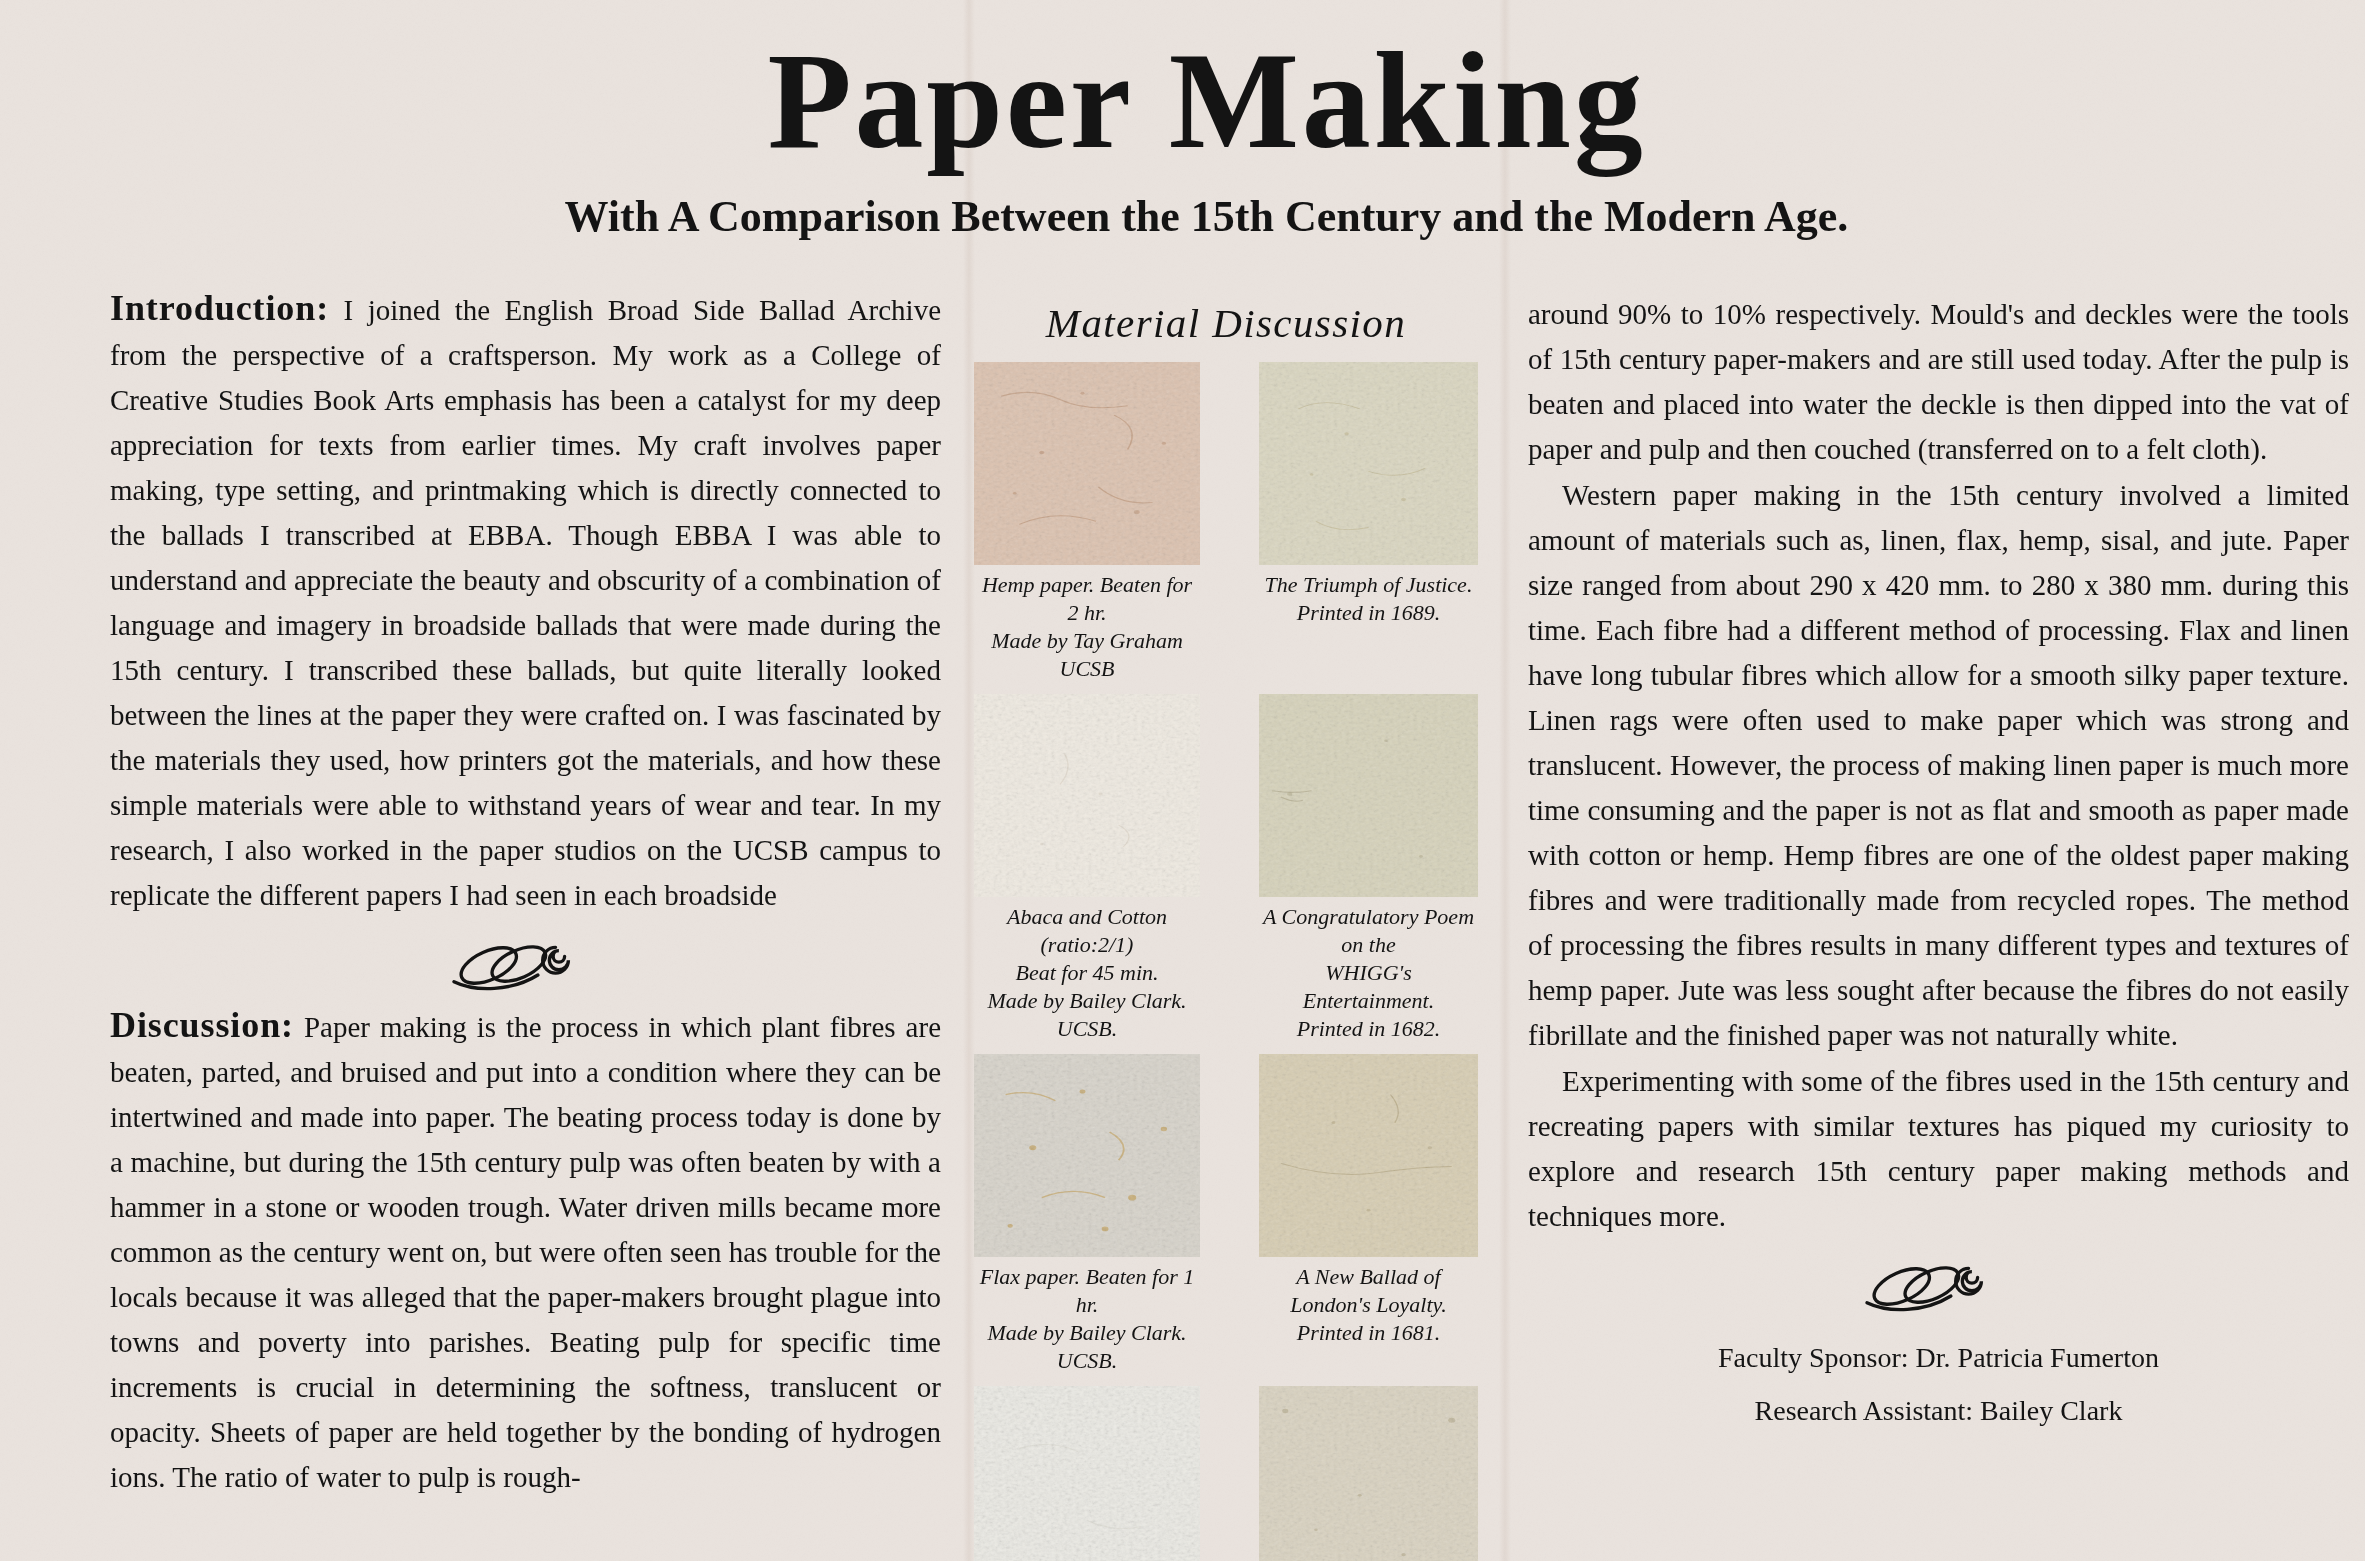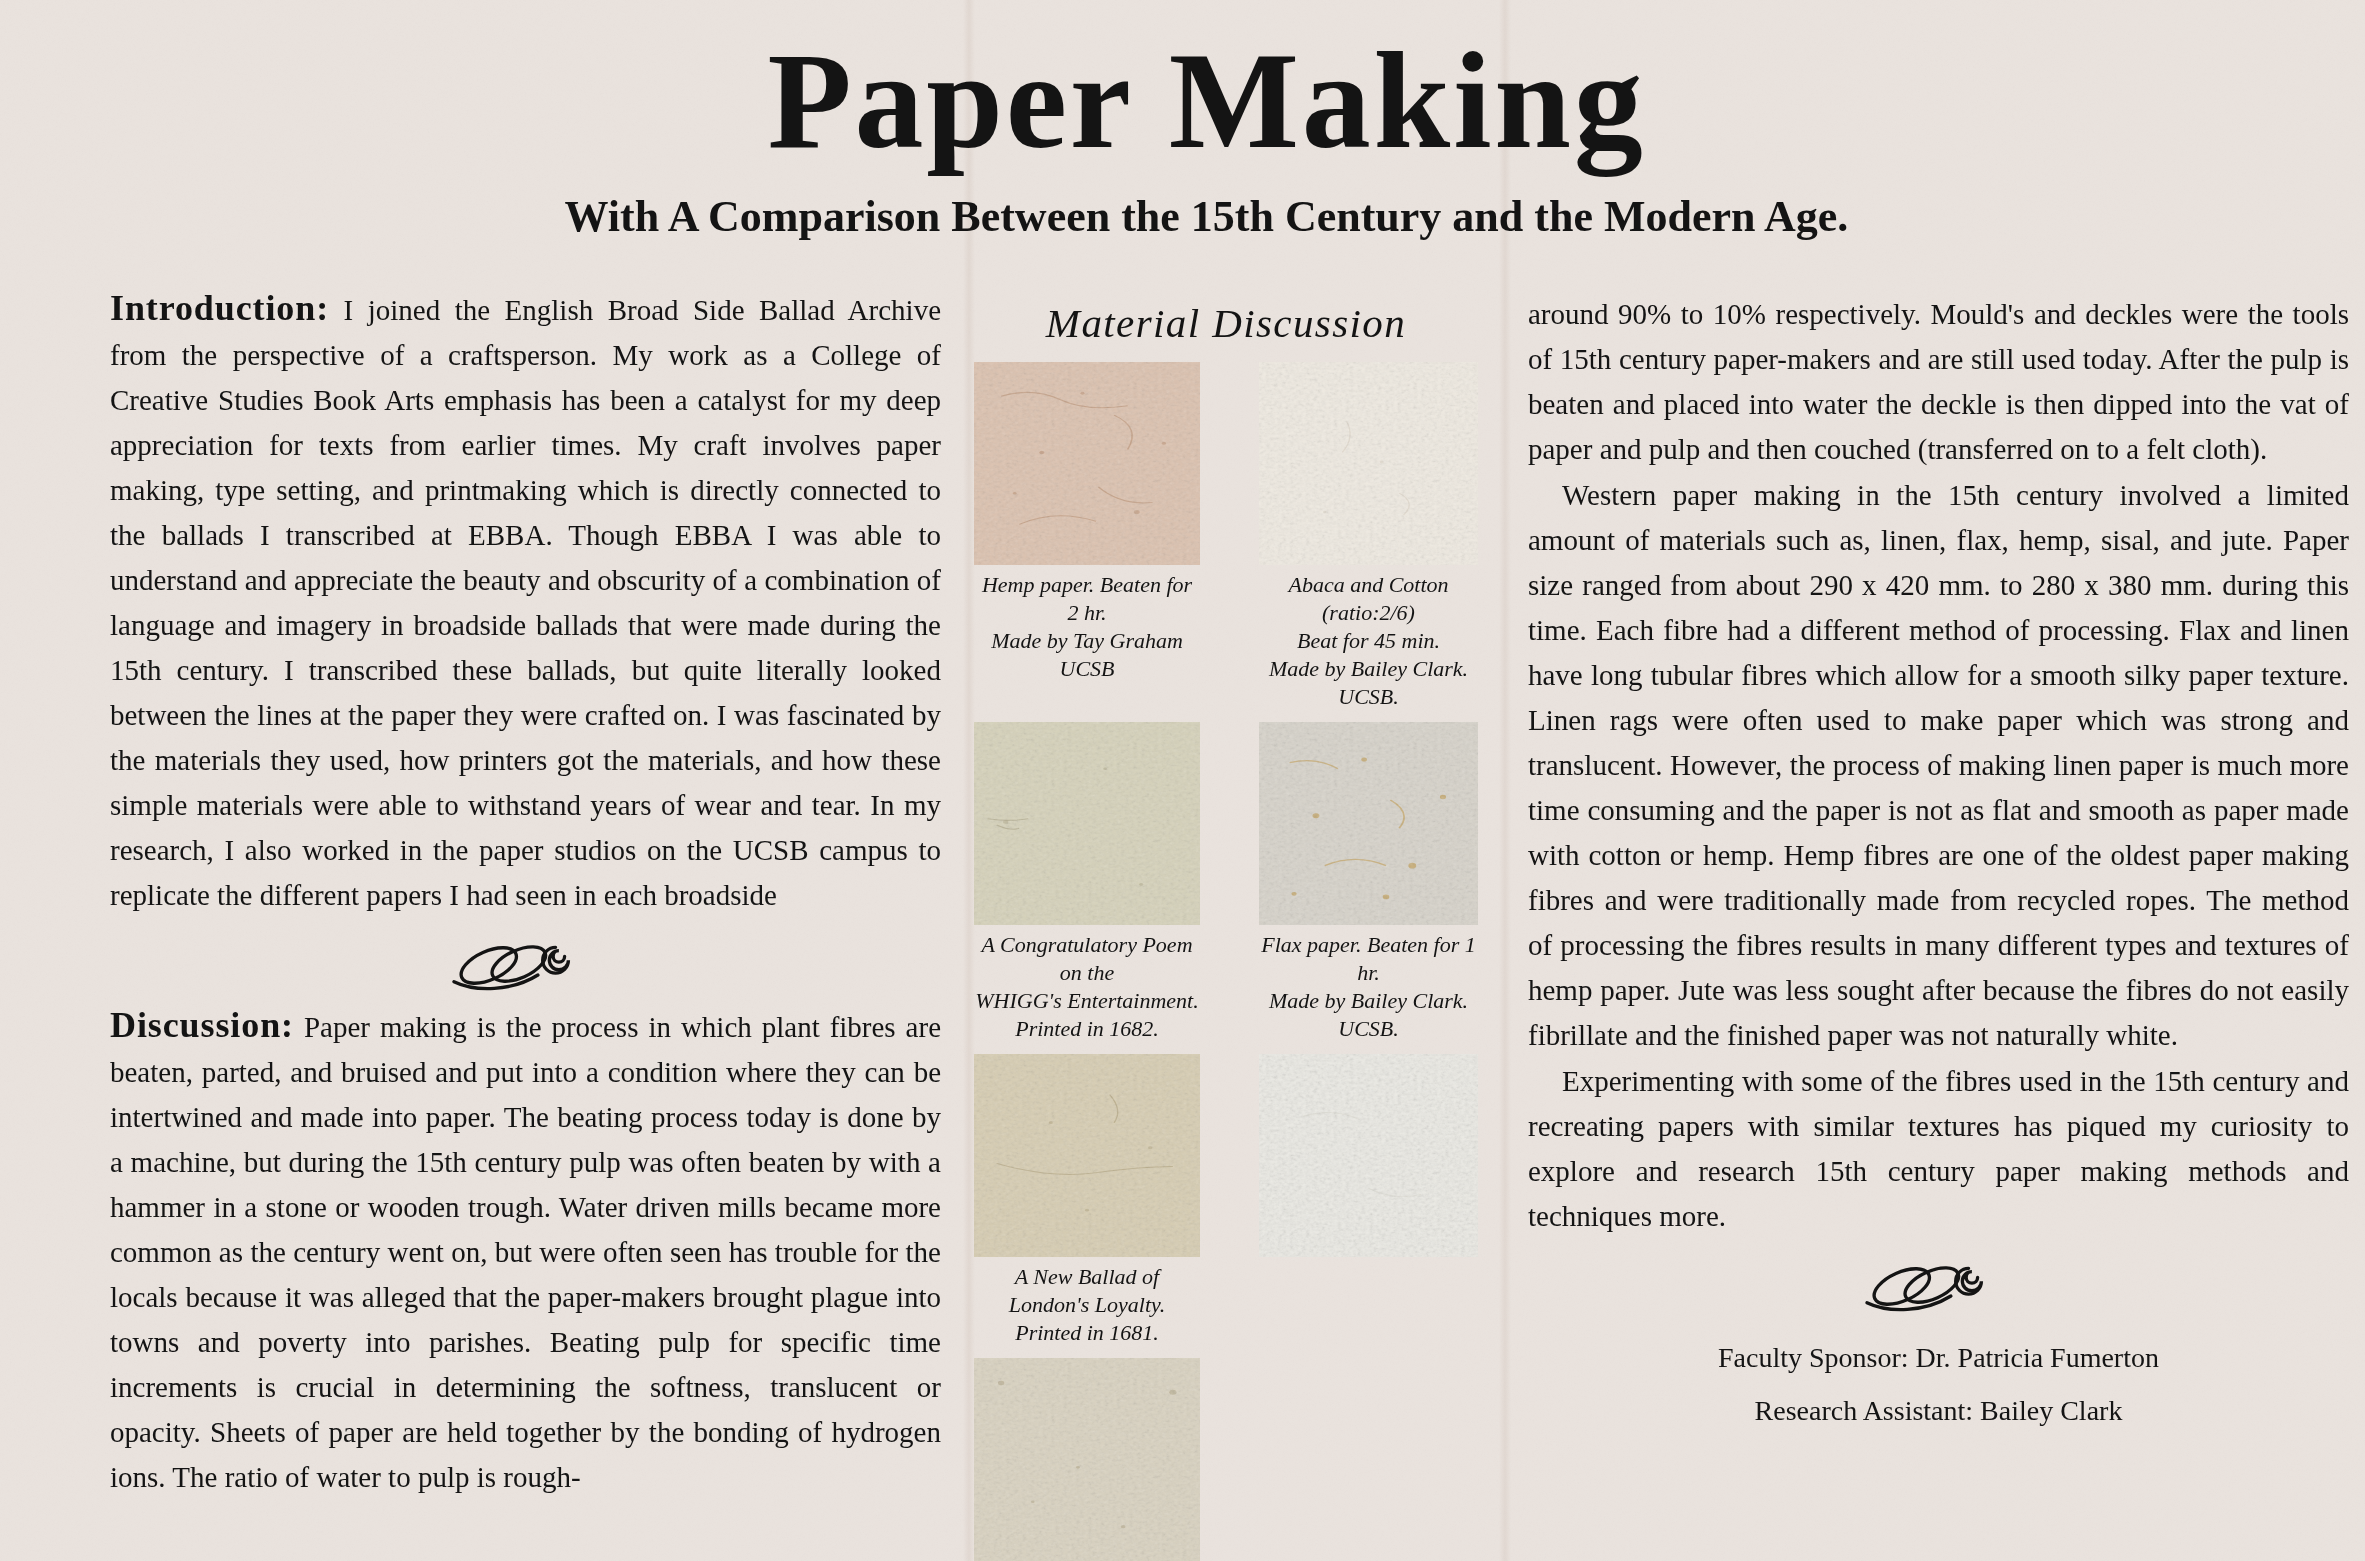--- a/index.html
+++ b/index.html
@@ -130,35 +130,53 @@
             <circle cx="48" cy="20" r="0.9"></circle>
               <circle cx="84" cy="52" r="1"></circle>
               <circle cx="18" cy="84" r="0.8"></circle>
           </g>
           <rect x="0" y="0" width="100" height="130" filter="url(#paperNoise)" opacity="0.5"></rect>
         </svg>
         <div class="mat-caption">Hemp paper. Beaten for 2 hr.
 Made by Tay Graham UCSB</div>
       </div>
 
+      <div class="mat-cell">
+        <svg class="swatch" viewBox="0 0 100 130" preserveAspectRatio="none">
+          <rect x="0" y="0" width="100" height="130" fill="#dad6c0"></rect>
+          <g fill="none" stroke-width="0.6" opacity="0.45" stroke="#b1a476">
+            <path d="M18 30 q12 -8 28 0"></path>
+              <path d="M50 70 q14 6 26 -2"></path>
+              <path d="M26 102 q10 8 24 4"></path>
+          </g>
+          <g opacity="0.4" fill="#b1a476">
+            <circle cx="40" cy="46" r="1"></circle>
+              <circle cx="66" cy="88" r="1.1"></circle>
+              <circle cx="24" cy="72" r="0.8"></circle>
+          </g>
+          <rect x="0" y="0" width="100" height="130" filter="url(#paperNoise)" opacity="0.5"></rect>
+        </svg>
+        <div class="mat-caption">The Triumph of Justice.
+Printed in 1689.</div>
+      </div>
 
       <div class="mat-cell">
         <svg class="swatch" viewBox="0 0 100 130" preserveAspectRatio="none">
           <rect x="0" y="0" width="100" height="130" fill="#efeae1"></rect>
           <g fill="none" stroke-width="0.6" opacity="0.4" stroke="#cfc3b2">
             <path d="M40 38 q4 10 -2 20"></path>
               <path d="M64 84 q8 6 2 14"></path>
           </g>
           <g opacity="0.35" fill="#cfc3b2">
             <circle cx="56" cy="64" r="0.9"></circle>
               <circle cx="30" cy="96" r="0.8"></circle>
           </g>
           <rect x="0" y="0" width="100" height="130" filter="url(#paperNoise)" opacity="0.5"></rect>
         </svg>
-        <div class="mat-caption">Abaca and Cotton (ratio:2/6)
+        <div class="mat-caption">Abaca and Cotton (ratio:2/1)
 Beat for 45 min.
 Made by Bailey Clark. UCSB.</div>
       </div>
 
       <div class="mat-cell">
         <svg class="swatch" viewBox="0 0 100 130" preserveAspectRatio="none">
           <rect x="0" y="0" width="100" height="130" fill="#d6d2ba"></rect>
           <g fill="none" stroke-width="0.7" opacity="0.5" stroke="#9f9778">
             <path d="M6 62 q10 2 18 0"></path>
               <path d="M10 66 q6 4 10 2"></path>

